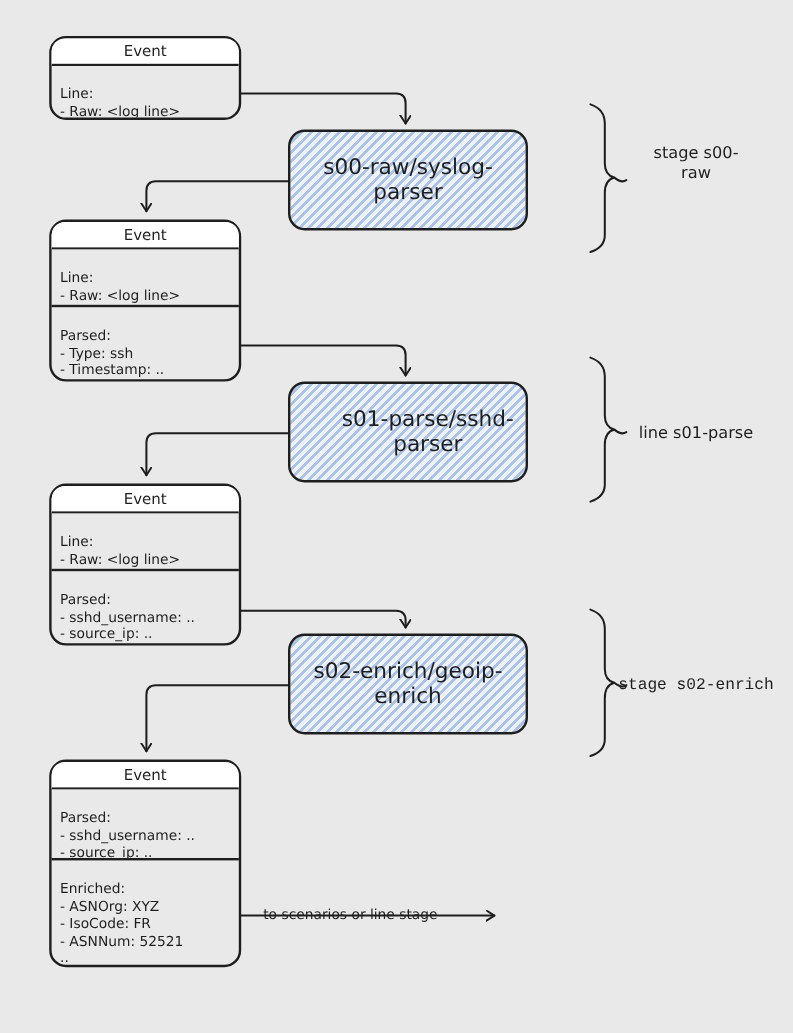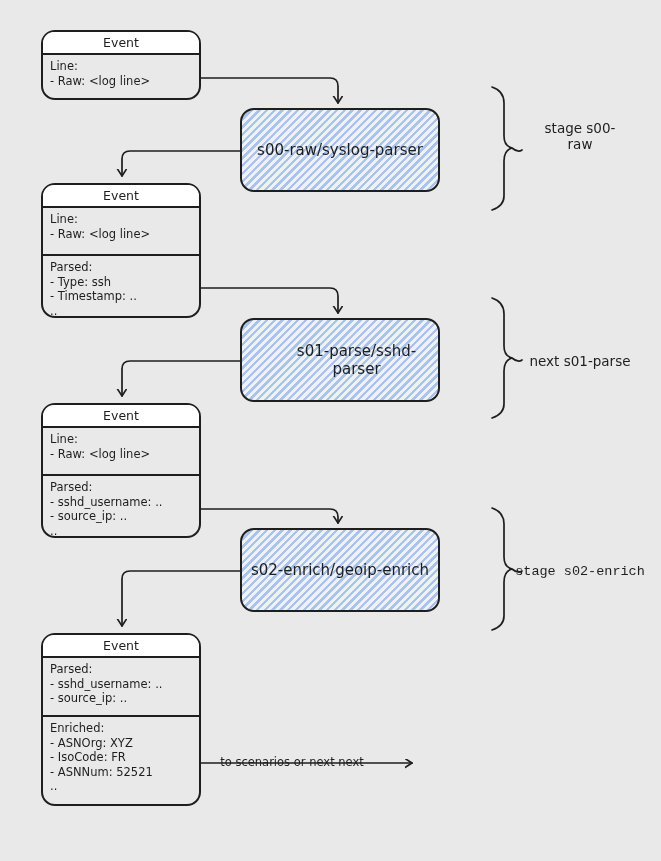--- a/index.html
+++ b/index.html
@@ -20,34 +20,34 @@
     position:absolute;width:160px;box-sizing:border-box;
     border:2px solid var(--stroke);border-radius:14px;
     display:flex;flex-direction:column;background:transparent;
   }
   .event-header{
     height:21px;flex:0 0 21px;background:var(--box_fill);
     border-bottom:2px solid var(--stroke);border-radius:11px 11px 0 0;
     text-align:center;font-size:12.5px;line-height:21px;
   }
   .event-section{
-    box-sizing:border-box;padding:4px 4px 2px 7px;
+    box-sizing:border-box;padding:16px 4px 2px 7px;
     font-size:11.5px;line-height:14.5px;white-space:pre-line;overflow:hidden;
   }
   .event-section + .event-section{border-top:2px solid var(--stroke);}
   .sec-fixed46{flex:0 0 46px;}
   .sec-fixed57{flex:0 0 57px;}
   .sec-grow{flex:1 1 auto;}
 
   .parser-box{
     position:absolute;width:200px;height:84px;box-sizing:border-box;
     border:2px solid var(--stroke);border-radius:14px;
     background:repeating-linear-gradient(135deg,var(--hatch) 0 2.5px,var(--hatch_bg) 2.5px 5.5px);
     display:flex;align-items:center;justify-content:center;
-    font-size:15px;text-align:center;
+    font-size:18px;text-align:center;
   }
   .stage-label{
     position:absolute;left:515px;width:130px;text-align:center;
     font-size:13.5px;line-height:16px;white-space:pre-line;
   }
   .output-label{
     position:absolute;left:216px;top:755px;width:152px;text-align:center;
     font-size:11.5px;line-height:15px;
   }
   #ebox-0{left:41px;top:30px;height:70px;}
@@ -129,18 +129,18 @@
   </div>
   <div class="parser-box" id="pbox-1">
     <span>s01-parse/sshd-parser</span>
   </div>
   <div class="parser-box" id="pbox-2">
     <span>s02-enrich/geoip-enrich</span>
   </div>
 
   <div class="stage-label" id="stage-0">stage s00-
 raw</div>
-  <div class="stage-label" id="stage-1">next s01-parse</div>
+  <div class="stage-label" id="stage-1">line s01-parse</div>
   <div class="stage-label" id="stage-2">stage s02-enrich</div>
 
-  <div class="output-label">to scenarios or next next</div>
+  <div class="output-label">to scenarios or line stage</div>
 
 </div>
 
 </body></html>

